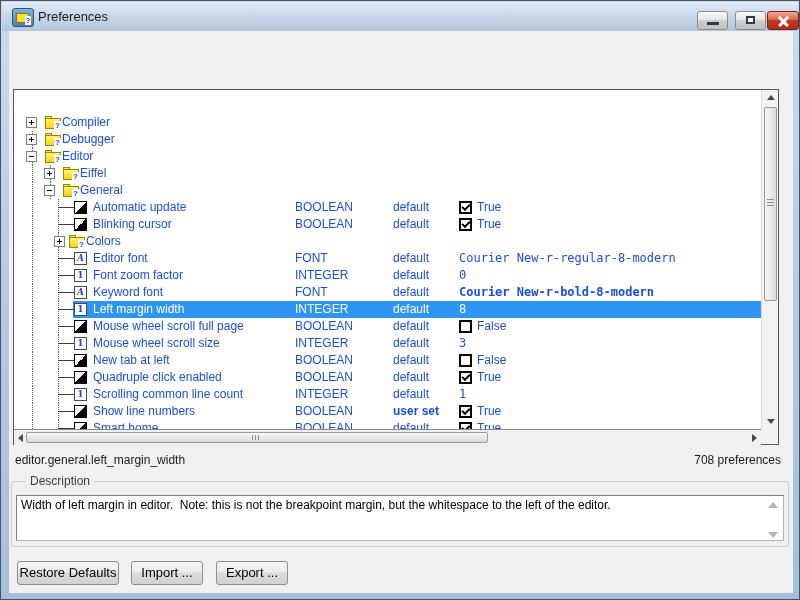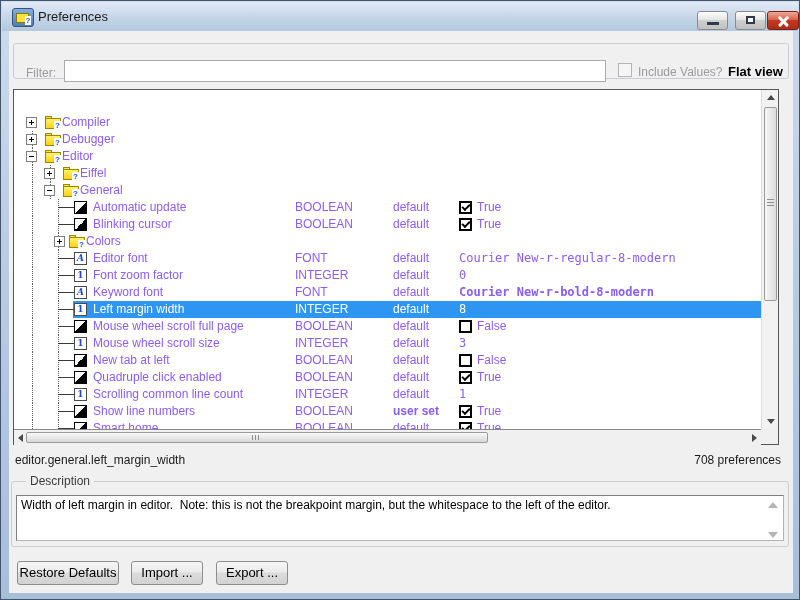--- a/index.html
+++ b/index.html
@@ -46,21 +46,21 @@
   .expand::before{content:'';position:absolute;left:2px;right:2px;top:4px;height:1px;background:#000;}
   .expand.plus::after{content:'';position:absolute;top:2px;bottom:2px;left:4px;width:1px;background:#000;}
   .icon{position:absolute;top:2px;}
   .icon.folder{width:16px;height:13px;}
   .icon.folder .body{position:absolute;left:0;top:2px;right:0;bottom:0;background:linear-gradient(#fff36a,#fcd116);border:1px solid #9a8500;box-sizing:border-box;}
   .icon.folder .tab{position:absolute;left:0;top:0;width:7px;height:4px;background:#ffe94a;border:1px solid #9a8500;border-bottom:none;box-sizing:border-box;}
   .icon.folder .q{position:absolute;right:0px;bottom:-1px;width:7px;height:9px;background:#fff;color:#1d51d8;font:bold 8px/9px "Liberation Sans",sans-serif;text-align:center;}
   .icon.bool{width:13px;height:13px;border:1px solid #000;background:linear-gradient(135deg,#fff 50%,#000 50%);box-sizing:border-box;}
   .icon.int,.icon.font{width:13px;height:13px;border:1px solid #4a4a4a;background:#fff;box-sizing:border-box;color:#2544cc;text-align:center;font:bold 9px/11px "DejaVu Serif",serif;}
   .icon.font{font-style:italic;}
-  .cell{position:absolute;top:0;line-height:17px;font-size:12px;color:#8b5cf6;white-space:nowrap;}
+  .cell{position:absolute;top:0;line-height:17px;font-size:12px;color:#1d4ed8;white-space:nowrap;}
   .cell.type{left:281px;} .cell.status{left:379px;} .cell.value{left:445px;}
   .cell.status.bold{font-weight:bold;}
   .cell.value.mono{font-family:"DejaVu Sans Mono",monospace;}
   .cell.value.mono-bold{font-family:"DejaVu Sans Mono",monospace;font-weight:bold;}
   .trow.selected .cell{color:#fff;}
   .vcheck{display:inline-block;width:13px;height:13px;border:2px solid #000;background:#fff;box-sizing:border-box;position:relative;vertical-align:-3px;}
   .vcheck.checked::after{content:'';position:absolute;left:1px;top:1px;width:6px;height:3px;border-left:2px solid #000;border-bottom:2px solid #000;transform:rotate(-45deg);}
   .vlabel{margin-left:5px;font-size:12px;}
   
   .vscroll{position:absolute;right:0;top:0;width:17px;height:339px;background:#f2f2f2;border-left:1px solid #dcdcdc;box-sizing:border-box;}
@@ -118,27 +118,20 @@
         <span class="glyph-max"></span>
       </span>
     <span class="capbtn close">
         <span class="glyph-x1"></span>
         <span class="glyph-x2"></span>
       </span>
   </div>
 
   <div class="dialog">
 
-    <div class="filterbox">
-      <span class="filterlabel">Filter:</span>
-      <input class="filterinput" type="text" value="" style="">
-      <span class="inccheck"></span>
-      <span class="inclabel">Include Values?</span>
-      <span class="flatview">Flat view</span>
-    </div>
 
     <div class="grid">
 
       <div class="rows">
           <div class="trow">
             <span class="expand plus" style="left: 12px;"></span>
             <span class="icon folder" style="left: 31px;">
               <span class="tab"></span>
               <span class="body"></span>
               <span class="q">?</span>

